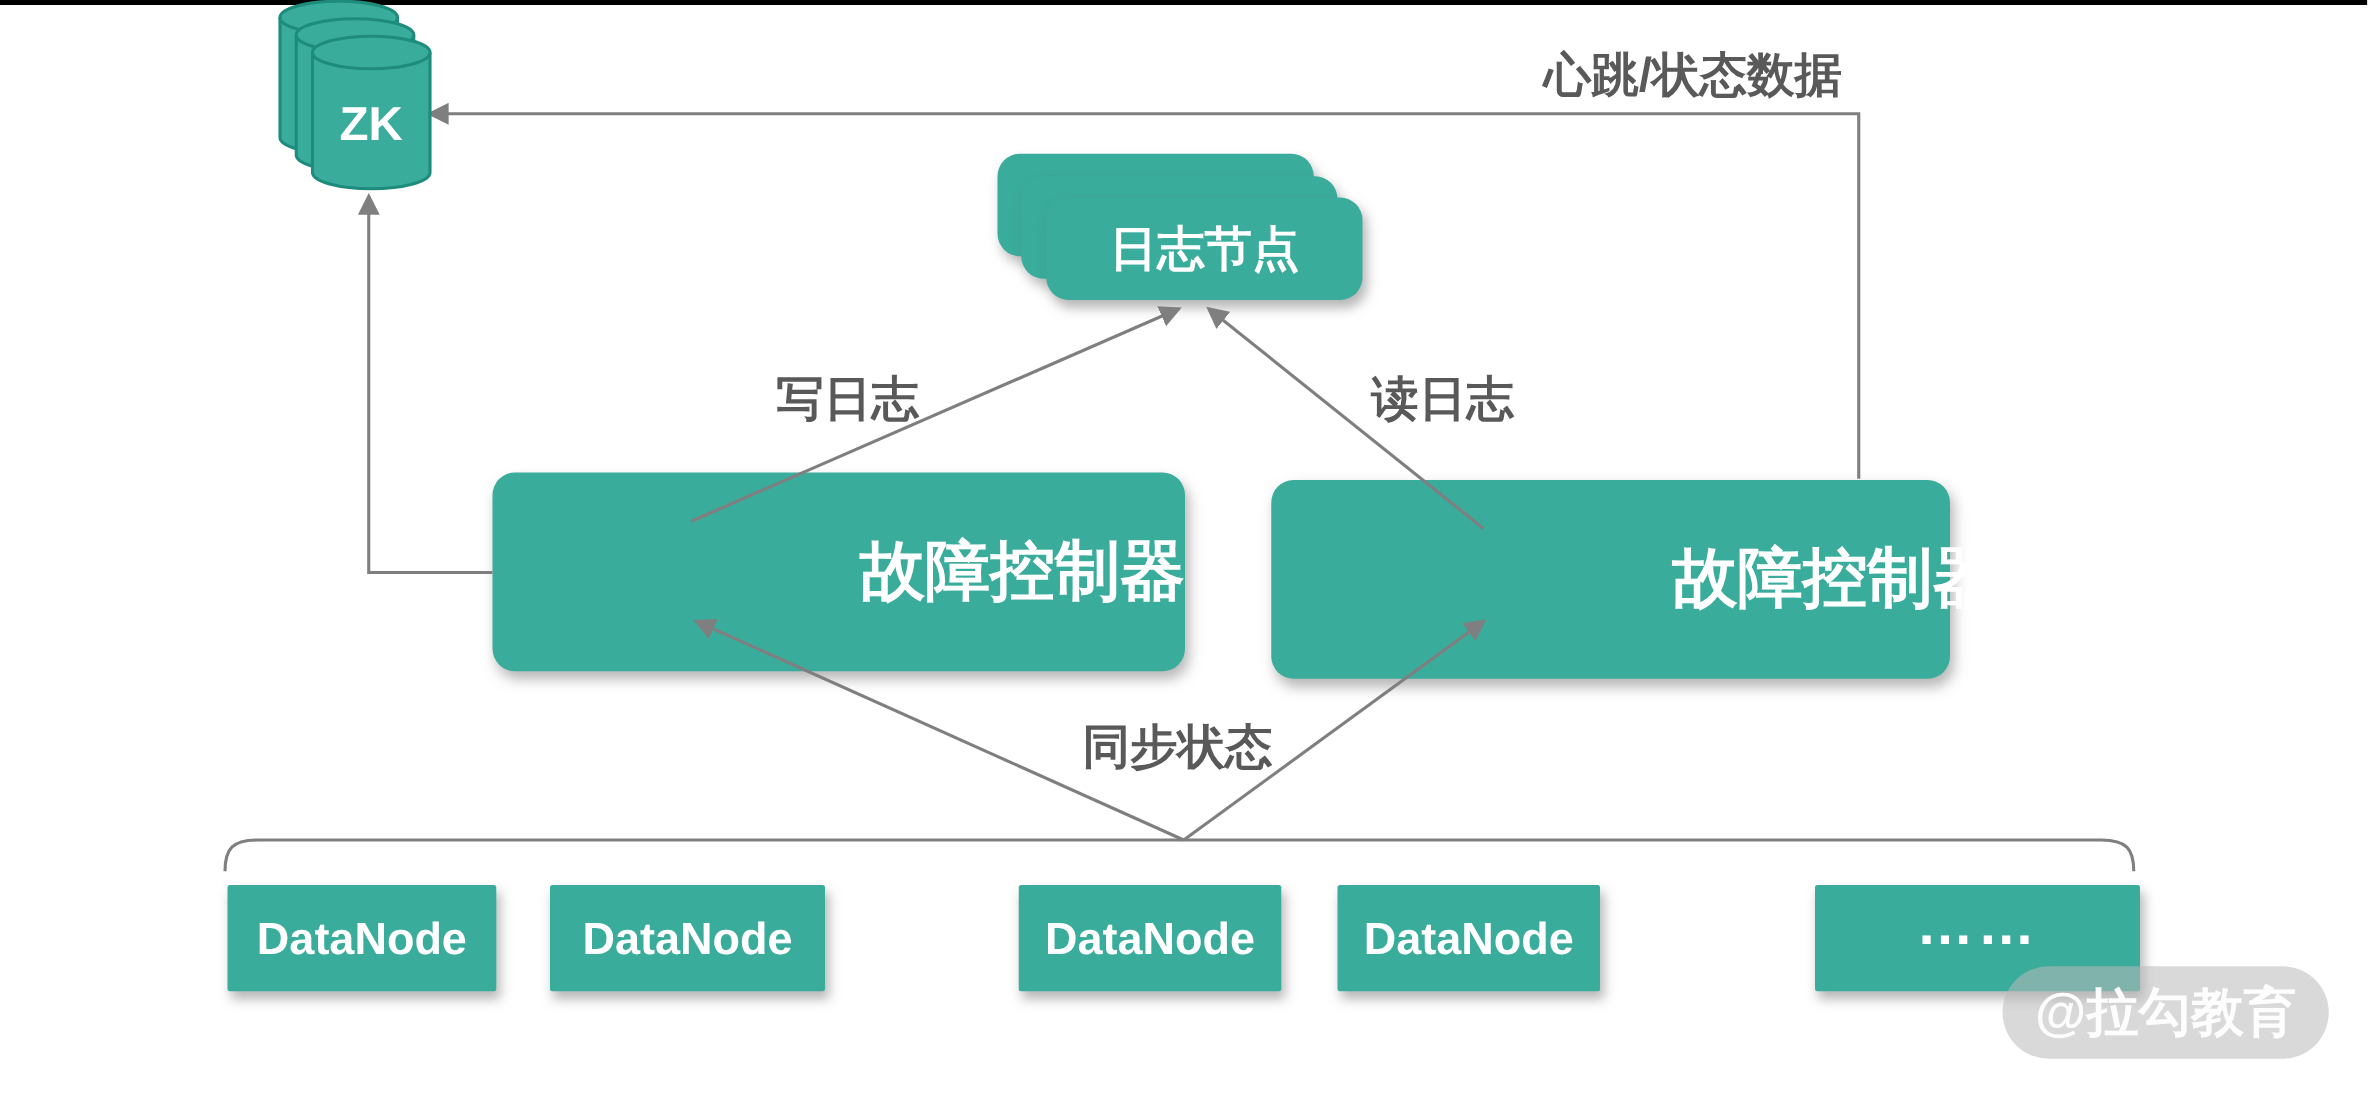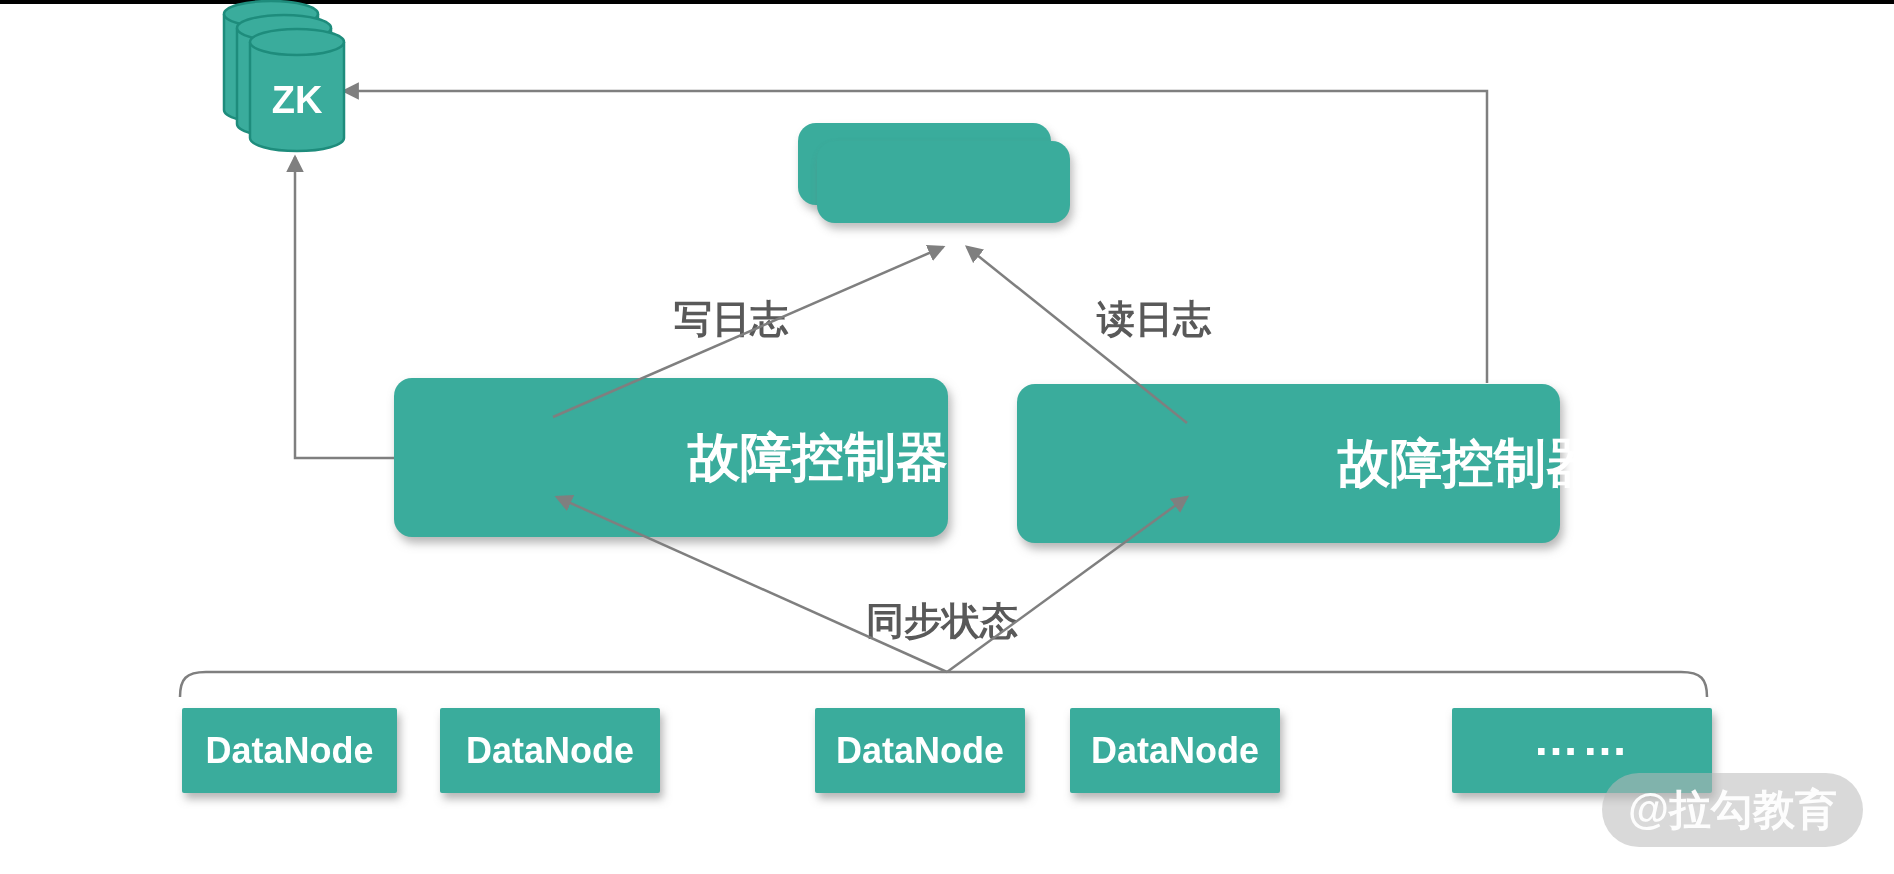--- a/index.html
+++ b/index.html
@@ -50,23 +50,23 @@
   #badge-standby{left:1055px;top:423px;width:265px;height:74px;background:#0AAEEF;}
   .failover-label{
     position:absolute;color:#fff;font-size:52px;font-weight:bold;z-index:2;
   }
   #failover-left-label{left:688px;top:378px;height:159px;line-height:159px;}
   #failover-right-label{left:1338px;top:384px;height:159px;line-height:159px;}
   .edge-label{
     position:absolute;color:#595959;font-size:38px;font-weight:600;z-index:2;
     white-space:nowrap;
   }
-  #label-write{left:674px;top:294px;}
+  #label-write{left:621px;top:294px;}
   #label-read{left:1097px;top:294px;}
-  #label-sync{left:866px;top:572px;margin-top:24px;}
+  #label-sync{left:866px;top:572px;}
   #label-heartbeat{left:1235px;top:35px;}
   .datanode{
     top:708px;height:85px;font-size:36px;border-radius:2px;
   }
   .dots{
     font-size:46px;letter-spacing:3px;line-height:40px;
   }
   .dots span{position:relative;top:-12px;}
   #watermark{
     position:absolute;left:1602px;top:773px;width:261px;height:74px;
@@ -79,36 +79,40 @@
 </style>
 </head>
 <body>
 
 <div id="canvas">
 
   <div id="topbar"></div>
 
   <div class="journal-ghost" style="left:798px;top:123px;"></div>
   <div class="journal-ghost" style="left:817px;top:141px;"></div>
+  <div class="node journal-front">
+    <span>日志节点</span>
+  </div>
 
   <div class="failover" id="failover-left"></div>
   <div class="badge" id="badge-active">
     <span>Master-活动</span>
   </div>
   <div class="failover-label" id="failover-left-label">故障控制器</div>
 
   <div class="failover" id="failover-right"></div>
   <div class="badge" id="badge-standby">
     <span>Master-待命</span>
   </div>
   <div class="failover-label" id="failover-right-label">故障控制器</div>
 
   <div class="edge-label" id="label-write">写日志</div>
   <div class="edge-label" id="label-read">读日志</div>
   <div class="edge-label" id="label-sync">同步状态</div>
+  <div class="edge-label" id="label-heartbeat">心跳/状态数据</div>
 
   <div class="node datanode" style="left:182px;width:215px;">
     <span>DataNode</span>
   </div>
   <div class="node datanode" style="left:440px;width:220px;">
     <span>DataNode</span>
   </div>
   <div class="node datanode" style="left:815px;width:210px;">
     <span>DataNode</span>
   </div>

